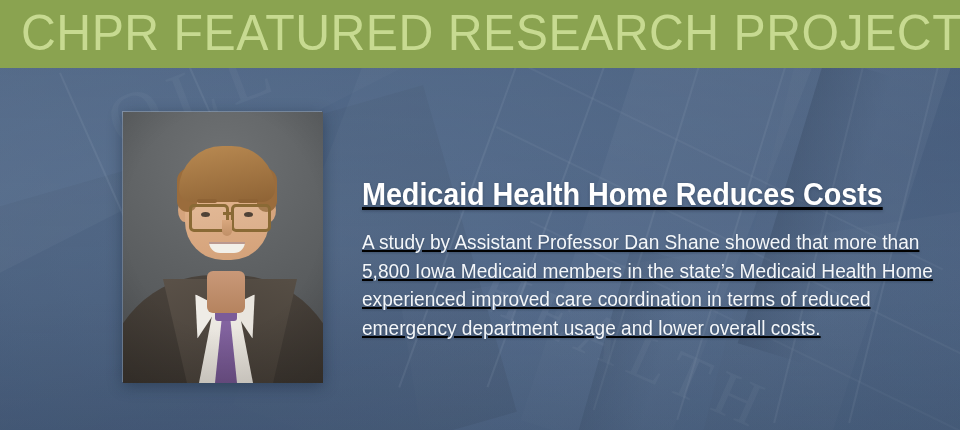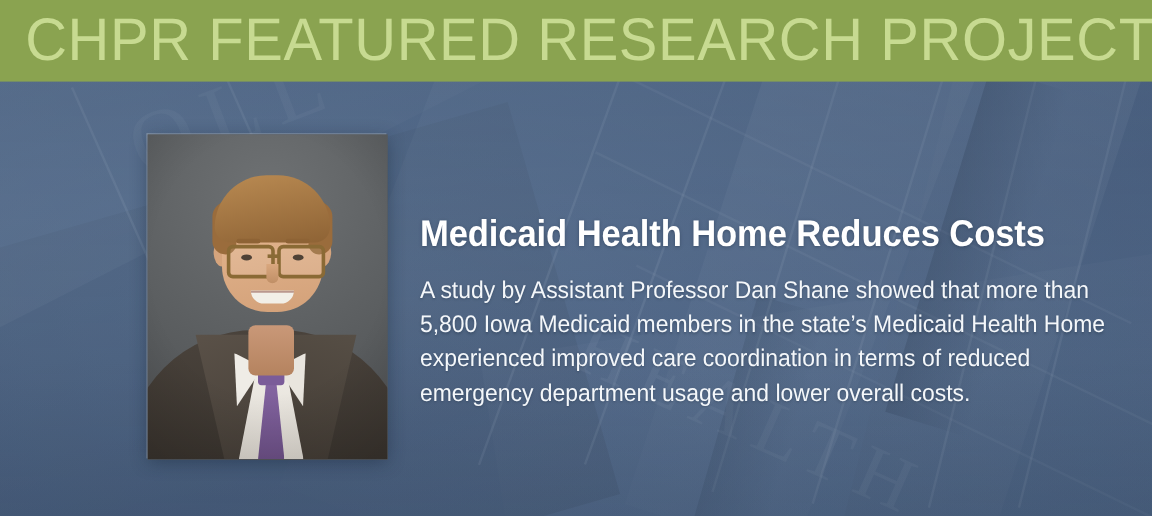--- a/index.html
+++ b/index.html
@@ -208,23 +208,24 @@
   .ph-nose{left:99px;top:108px;width:10px;height:16px;
     background:linear-gradient(180deg,#d9a77e,#c08f66);border-radius:0 0 6px 6px;}
   .ph-mouth{left:86px;top:130px;width:36px;height:11px;
     background:#f2efe8;border-radius:0 0 18px 18px;
     box-shadow:inset 0 2px 0 rgba(140,80,70,.55);}
   .ph-vig{position:absolute;inset:0;
     background:radial-gradient(ellipse 120% 100% at 50% 40%,rgba(0,0,0,0) 40%,rgba(0,0,0,.30) 100%);}
 
   
   #content{
-    position:absolute;left:350px;top:176px;
+    position:absolute;left:362px;top:176px;
     width:580px;
     z-index:5;
+    text-decoration:underline;
   }
   #headline{
     margin:0;
     font-family:"Liberation Sans",sans-serif;
     font-size:31px;
     line-height:38px;
     font-weight:700;
     color:#ffffff;
     letter-spacing:-.1px;
     transform:scaleX(.93);

